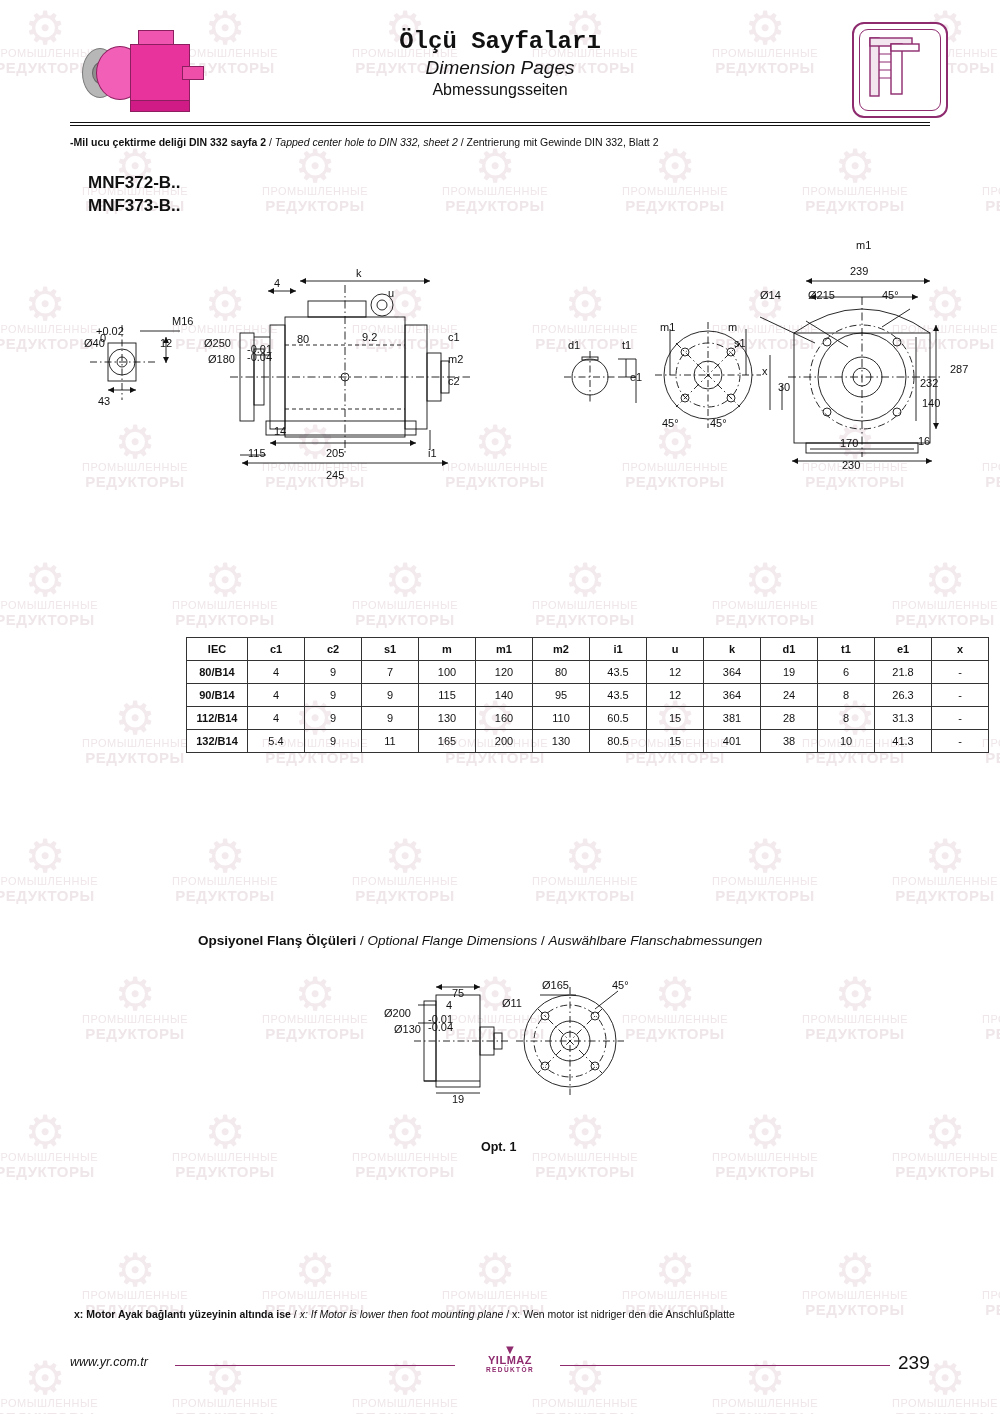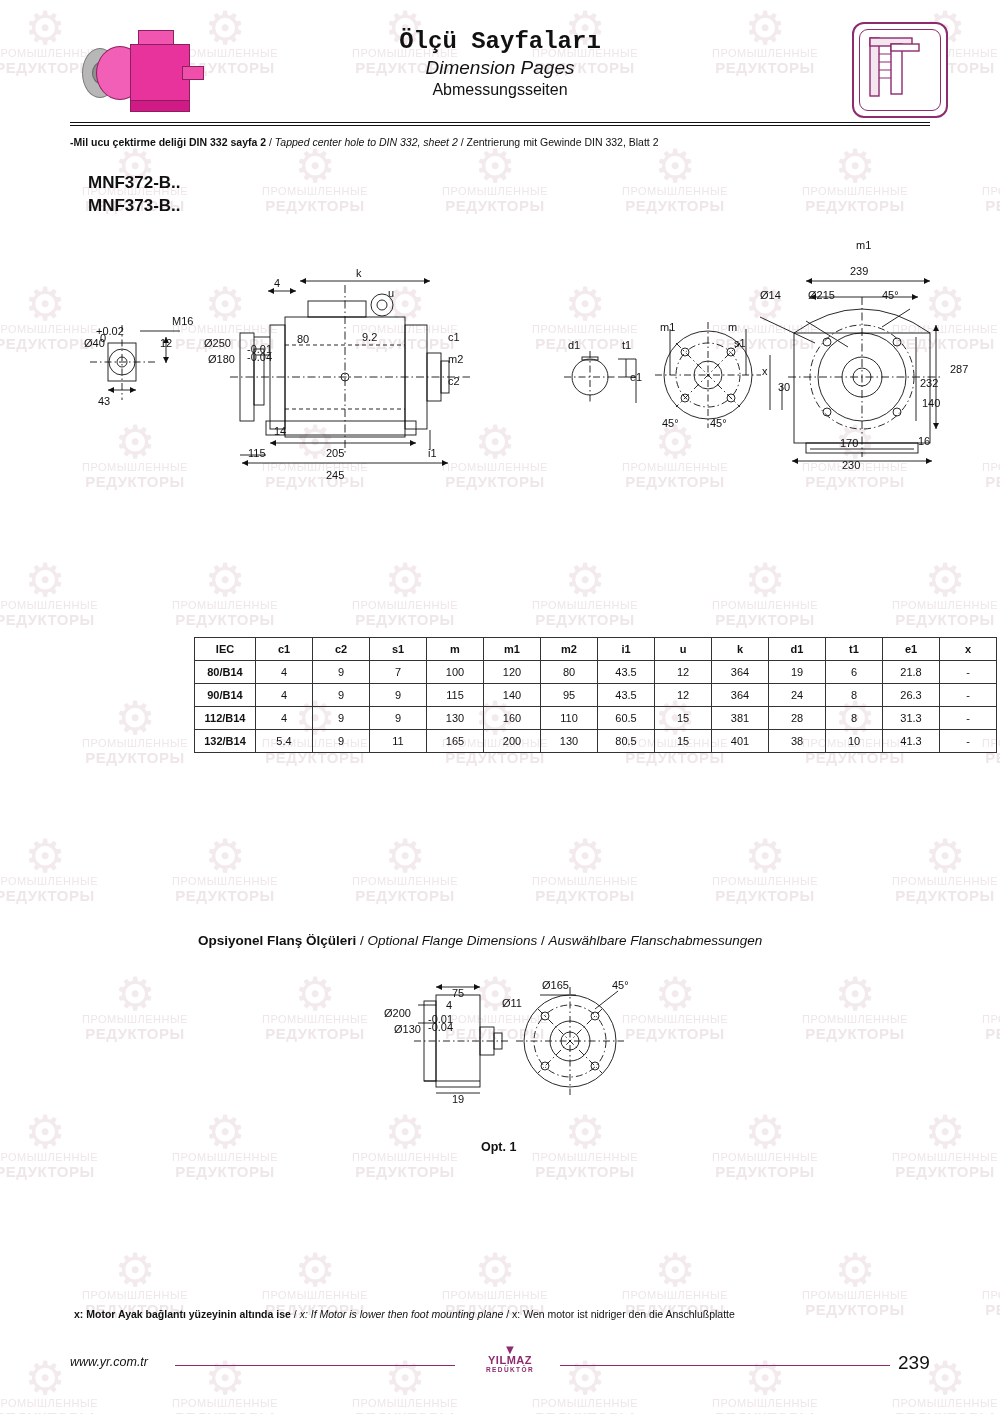--- a/index.html
+++ b/index.html
@@ -56,21 +56,21 @@
   .din-line i{font-style:italic;}
 
   .model{position:absolute;left:88px;top:172px;font-size:17px;font-weight:700;color:#111;line-height:1.35;}
 
   
   .drawing{position:absolute;left:70px;top:225px;width:880px;height:290px;}
   .dim{position:absolute;font-size:11px;color:#111;white-space:nowrap;}
   .sm{font-size:11px;}
 
   
-  .tbl-wrap{position:absolute;left:194px;top:637px;}
+  .tbl-wrap{position:absolute;left:186px;top:637px;}
   table.spec{border-collapse:collapse;font-size:11px;}
   table.spec th,table.spec td{
     border:1px solid #333;text-align:center;color:#111;
     height:22px;padding:0 4px;background:transparent;
   }
   table.spec th{font-weight:700;}
   table.spec td.first{font-weight:700;}
   table.spec th:first-child,table.spec td:first-child{width:52px;}
   table.spec th:not(:first-child),table.spec td:not(:first-child){width:48px;}
 

